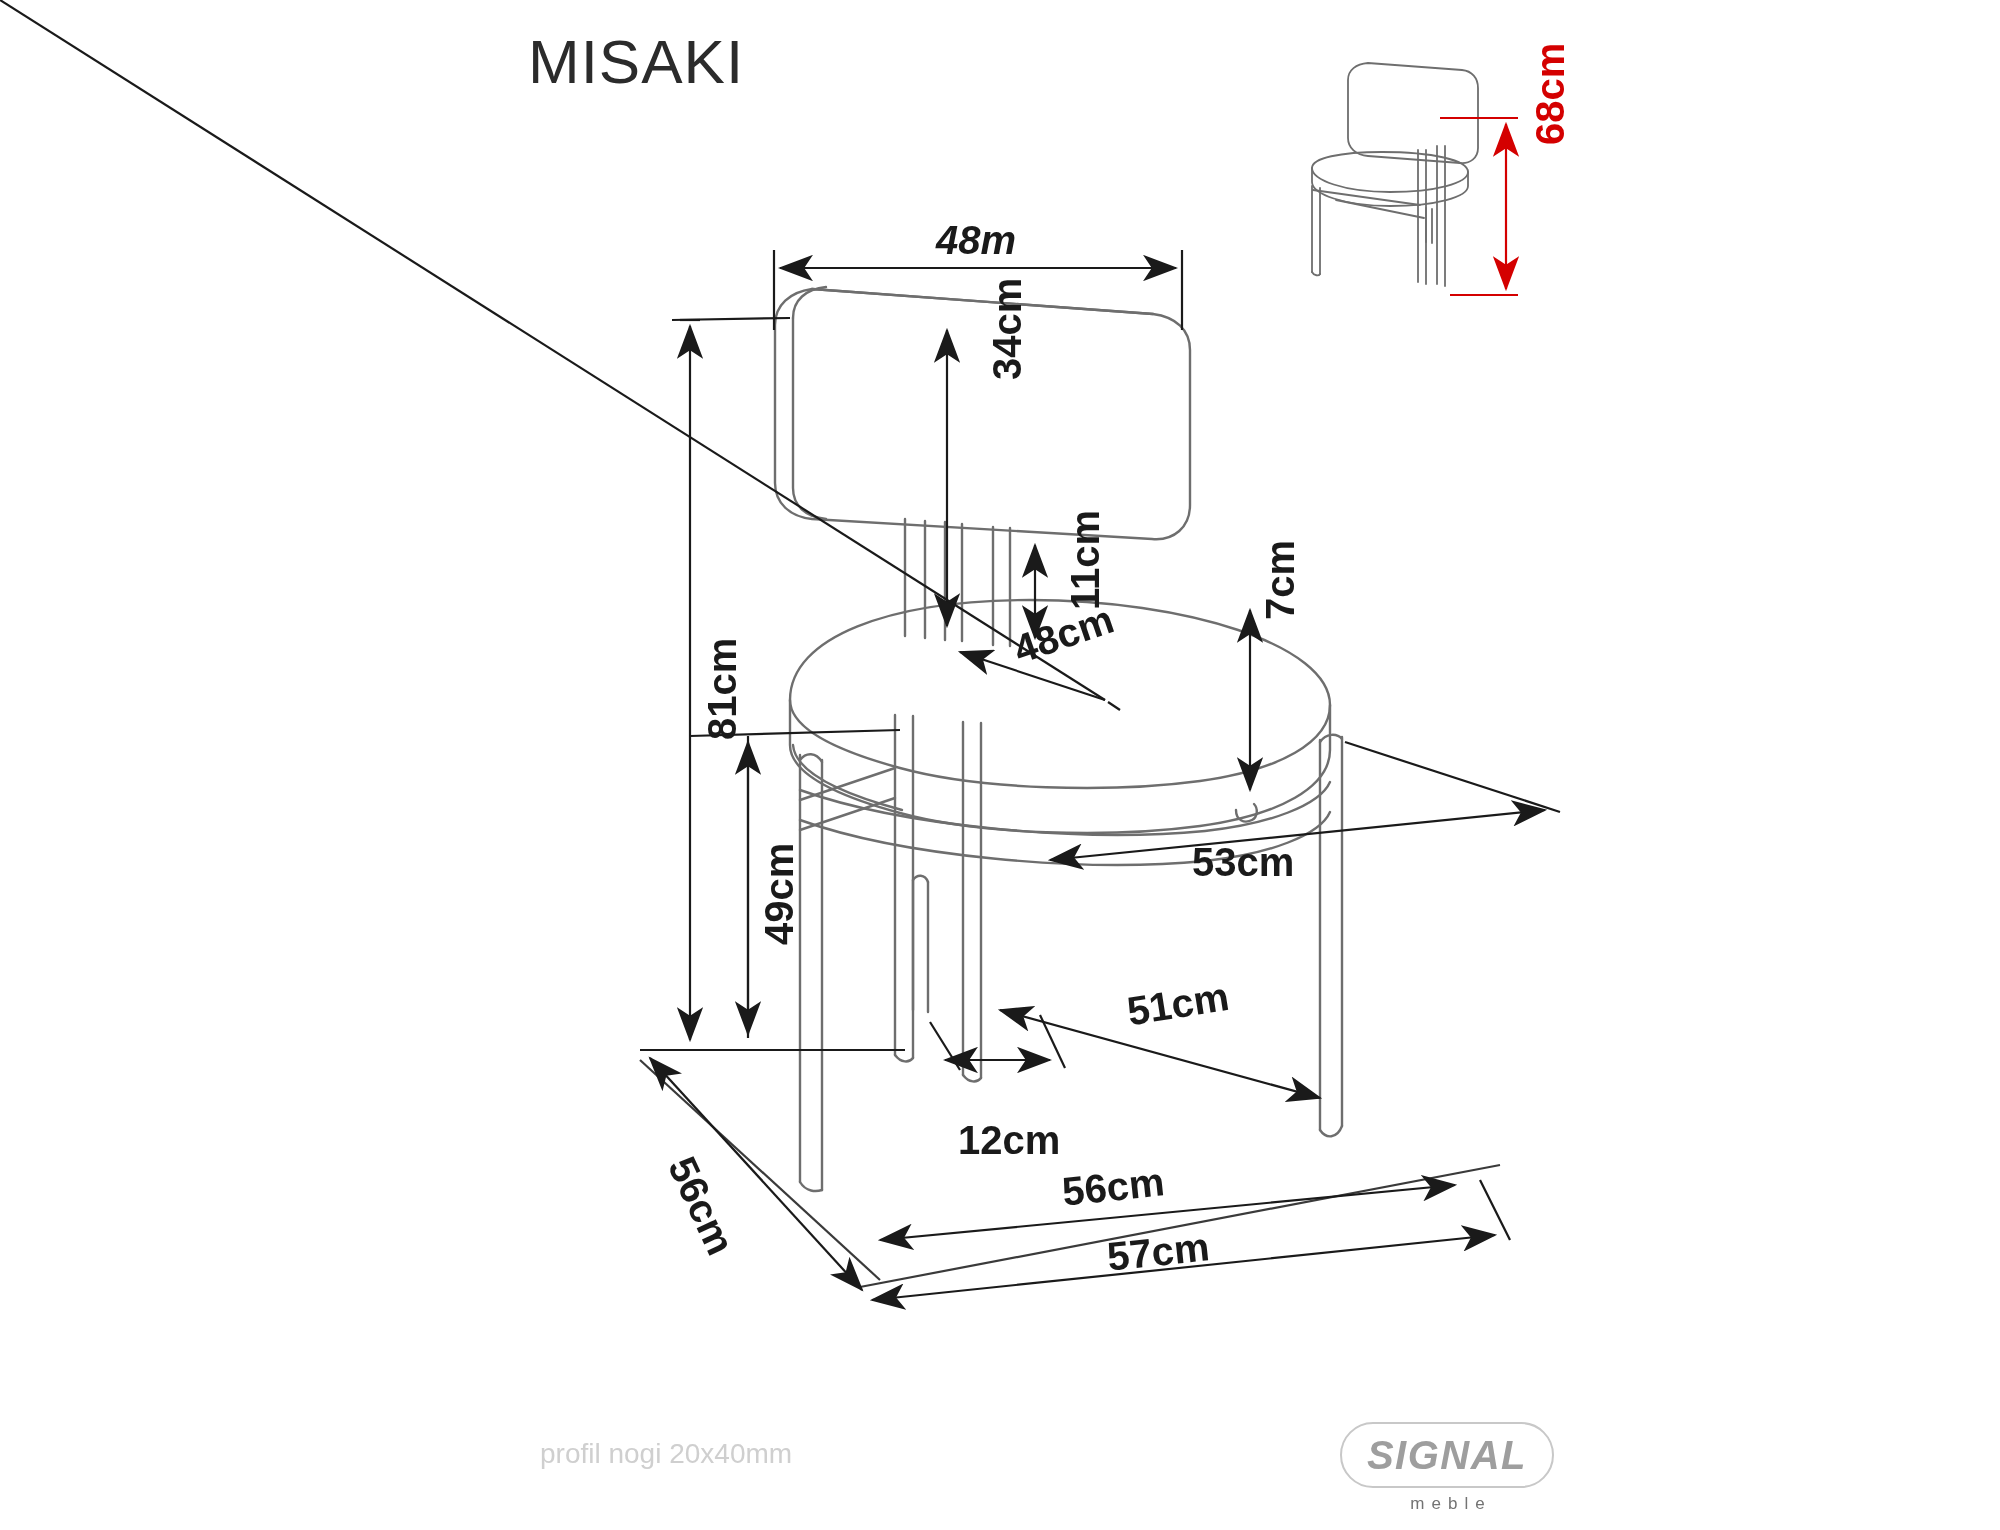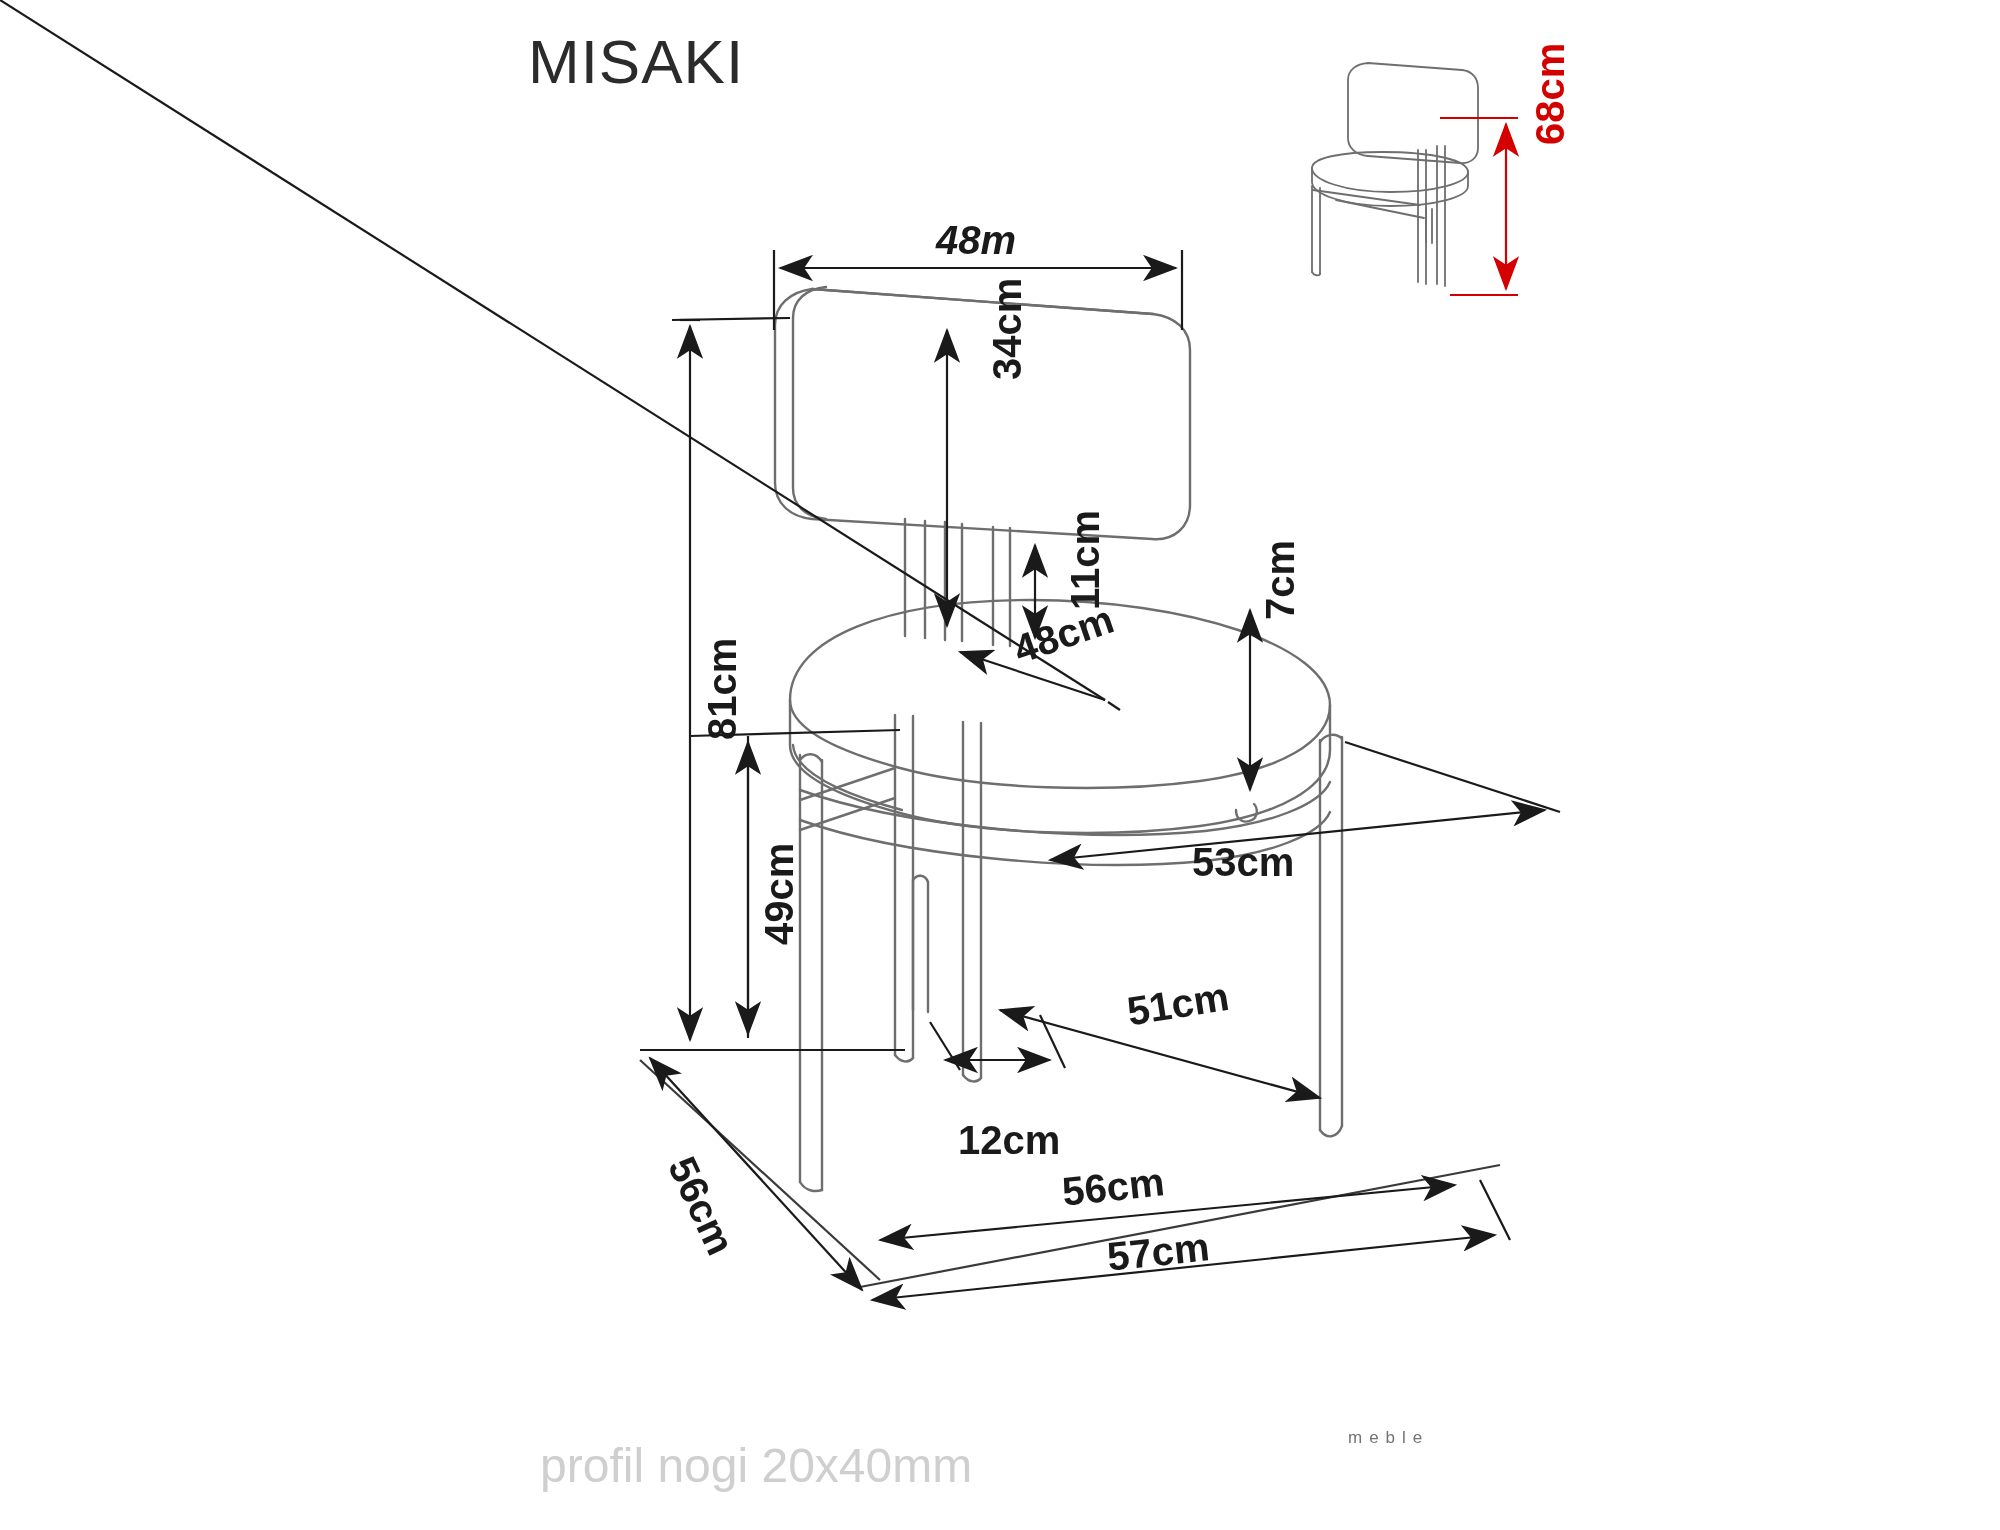--- a/index.html
+++ b/index.html
@@ -14,21 +14,21 @@
   .title{
     position:absolute;
     font-size:62px;
     font-weight:400;
     letter-spacing:1px;
     color:#2b2b2b;
     white-space:nowrap;
   }
   .footnote{
     position:absolute;
-    font-size:48px;
+    font-size:28px;
     color:#cfcfcf;
     white-space:nowrap;
   }
   .dim{
     position:absolute;
     font-size:40px;
     font-weight:700;
     color:#1a1a1a;
     white-space:nowrap;
     transform-origin:0 0;
@@ -252,16 +252,19 @@
 
   <div class="dim" style="left:1060px;top:1170px;transform:rotate(-6deg);">56cm</div>
 
   <div class="dim" style="left:1105px;top:1235px;transform:rotate(-6deg);">57cm</div>
 
   <div class="dim red" style="left:1528px;top:145px;transform:rotate(-90deg);">68cm</div>
 
   <div class="footnote" style="left:540px;top:1438px;">profil nogi 20x40mm</div>
 
   <div class="logo-wrap" style="left:1340px;top:1422px;">
+    <div class="logo-oval">
+      <span class="logo-word">SIGNAL</span>
+    </div>
     <div class="logo-sub">meble</div>
   </div>
 
 </div>
 
 </body></html>

